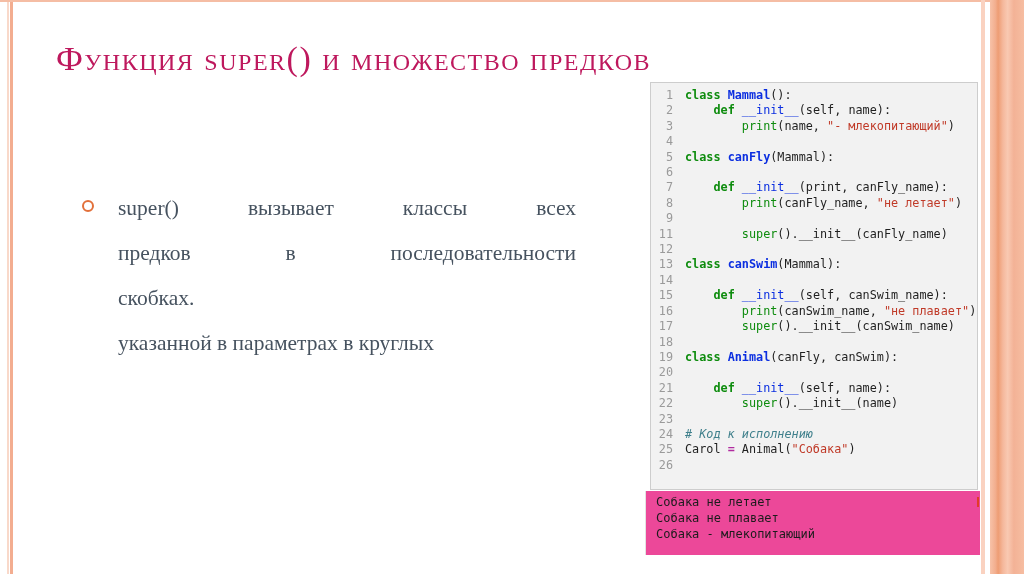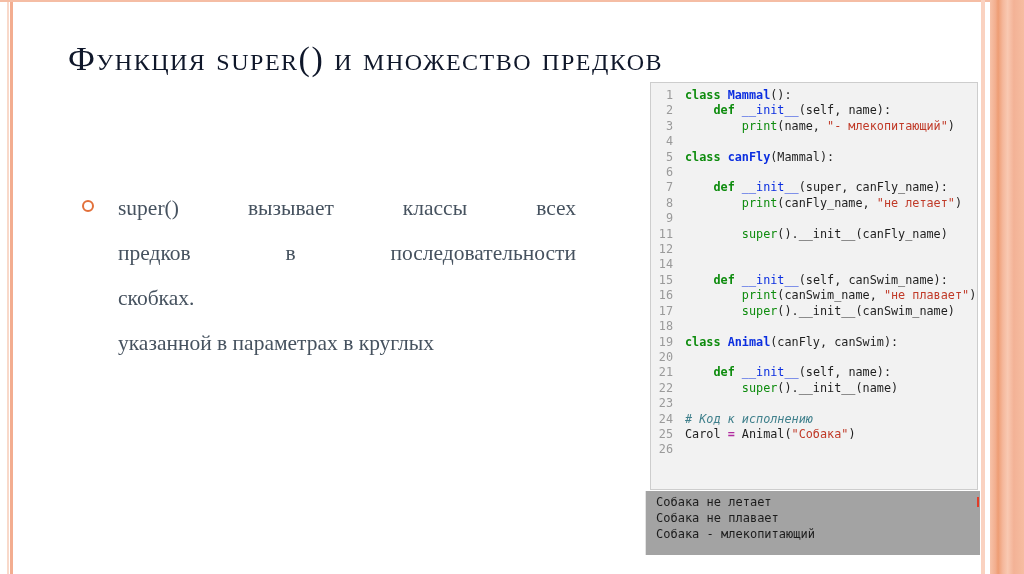--- a/index.html
+++ b/index.html
@@ -8,22 +8,22 @@
 
   
   .top-line{position:absolute;left:0;top:0;width:100%;height:2px;background:#f5bda4;}
   .left-stripe-light{position:absolute;left:7px;top:2px;width:2px;height:572px;background:#f9d9ca;}
   .left-stripe-dark{position:absolute;left:10px;top:2px;width:3px;height:572px;background:#f3ad90;}
   .right-thin{position:absolute;left:981px;top:0;width:4px;height:574px;background:#fad2c0;}
   .right-band{position:absolute;left:990px;top:0;width:34px;height:574px;
     background:linear-gradient(90deg,#f7c2a8 0%,#f2ae8e 16%,#ee9d74 24%,#f5b89c 38%,#f9c9b2 52%,#f3b296 70%,#f6bda1 100%);}
 
   
-  .title{position:absolute;left:68px;top:40px;width:920px;
-    font-size:34px;font-variant:small-caps;letter-spacing:1.5px;color:#0f172a;white-space:nowrap;}
+  .title{position:absolute;left:56px;top:40px;width:920px;
+    font-size:34px;font-variant:small-caps;letter-spacing:1.5px;color:#be185d;white-space:nowrap;}
 
   
   .bullet-marker{position:absolute;left:82px;top:200px;width:8px;height:8px;
     border:2px solid #e2703a;border-radius:50%;background:transparent;}
   .bullet-text{position:absolute;left:118px;top:186px;width:458px;
     font-size:21.5px;line-height:45px;color:#46525f;}
   .bullet-text .b-line{text-align:justify;text-align-last:justify;white-space:normal;}
   .bullet-text .b-line:last-child{text-align-last:left;}
 
   
@@ -35,21 +35,21 @@
   .tk-cls{color:#0b2ee0;font-weight:bold;}
   .tk-fn{color:#0b2ee0;font-weight:normal;}
   .tk-bi{color:#0e8c0e;}
   .tk-str{color:#c03a28;}
   .tk-com{color:#40808c;font-style:italic;}
   .tk-op{color:#b12ba0;font-weight:bold;}
   .tk-pl{color:#1f1f1f;}
 
   
   .output-panel{position:absolute;left:645px;top:491px;width:335px;height:64px;box-sizing:border-box;
-    background:#a3a3a3;border-left:1px solid #e3e3e3;padding-top:3px;}
+    background:#ec4899;border-left:1px solid #e3e3e3;padding-top:3px;}
   .out-line{font-family:"DejaVu Sans Mono", monospace;font-size:12px;line-height:16px;
     color:#1c1c1c;padding-left:10px;white-space:pre;}
   .output-scroll-mark{position:absolute;left:977px;top:497px;width:2px;height:10px;background:#e23c28;}
 </style>
 </head>
 <body>
 
 <div class="slide">
 
   <div class="top-line"></div>
@@ -68,25 +68,26 @@
       <div class="b-line">указанной в параметрах в круглых</div>
     </div>
 
   <div class="code-panel" id="code-lines">
       <div class="code-line"><span class="line-num">1</span><span class="line-code"><span class="tk-kw">class</span><span class="tk-pl"> </span><span class="tk-cls">Mammal</span><span class="tk-pl">():</span></span></div>
       <div class="code-line"><span class="line-num">2</span><span class="line-code"><span class="tk-pl">    </span><span class="tk-kw">def</span><span class="tk-pl"> </span><span class="tk-fn">__init__</span><span class="tk-pl">(self, name):</span></span></div>
       <div class="code-line"><span class="line-num">3</span><span class="line-code"><span class="tk-pl">        </span><span class="tk-bi">print</span><span class="tk-pl">(name, </span><span class="tk-str">"- млекопитающий"</span><span class="tk-pl">)</span></span></div>
       <div class="code-line"><span class="line-num">4</span><span class="line-code"> </span></div>
       <div class="code-line"><span class="line-num">5</span><span class="line-code"><span class="tk-kw">class</span><span class="tk-pl"> </span><span class="tk-cls">canFly</span><span class="tk-pl">(Mammal):</span></span></div>
       <div class="code-line"><span class="line-num">6</span><span class="line-code"> </span></div>
-      <div class="code-line"><span class="line-num">7</span><span class="line-code"><span class="tk-pl">    </span><span class="tk-kw">def</span><span class="tk-pl"> </span><span class="tk-fn">__init__</span><span class="tk-pl">(super, canFly_name):</span></span></div>
+      <div class="code-line"><span class="line-num">7</span><span class="line-code"><span class="tk-pl">    </span><span class="tk-kw">def</span><span class="tk-pl"> </span><span class="tk-fn">__init__</span><span class="tk-pl">(print, canFly_name):</span></span></div>
       <div class="code-line"><span class="line-num">8</span><span class="line-code"><span class="tk-pl">        </span><span class="tk-bi">print</span><span class="tk-pl">(canFly_name, </span><span class="tk-str">"не летает"</span><span class="tk-pl">)</span></span></div>
       <div class="code-line"><span class="line-num">9</span><span class="line-code"> </span></div>
       <div class="code-line"><span class="line-num">11</span><span class="line-code"><span class="tk-pl">        </span><span class="tk-bi">super</span><span class="tk-pl">().__init__(canFly_name)</span></span></div>
       <div class="code-line"><span class="line-num">12</span><span class="line-code"> </span></div>
+      <div class="code-line"><span class="line-num">13</span><span class="line-code"><span class="tk-kw">class</span><span class="tk-pl"> </span><span class="tk-cls">canSwim</span><span class="tk-pl">(Mammal):</span></span></div>
       <div class="code-line"><span class="line-num">14</span><span class="line-code"> </span></div>
       <div class="code-line"><span class="line-num">15</span><span class="line-code"><span class="tk-pl">    </span><span class="tk-kw">def</span><span class="tk-pl"> </span><span class="tk-fn">__init__</span><span class="tk-pl">(self, canSwim_name):</span></span></div>
       <div class="code-line"><span class="line-num">16</span><span class="line-code"><span class="tk-pl">        </span><span class="tk-bi">print</span><span class="tk-pl">(canSwim_name, </span><span class="tk-str">"не плавает"</span><span class="tk-pl">)</span></span></div>
       <div class="code-line"><span class="line-num">17</span><span class="line-code"><span class="tk-pl">        </span><span class="tk-bi">super</span><span class="tk-pl">().__init__(canSwim_name)</span></span></div>
       <div class="code-line"><span class="line-num">18</span><span class="line-code"> </span></div>
       <div class="code-line"><span class="line-num">19</span><span class="line-code"><span class="tk-kw">class</span><span class="tk-pl"> </span><span class="tk-cls">Animal</span><span class="tk-pl">(canFly, canSwim):</span></span></div>
       <div class="code-line"><span class="line-num">20</span><span class="line-code"> </span></div>
       <div class="code-line"><span class="line-num">21</span><span class="line-code"><span class="tk-pl">    </span><span class="tk-kw">def</span><span class="tk-pl"> </span><span class="tk-fn">__init__</span><span class="tk-pl">(self, name):</span></span></div>
       <div class="code-line"><span class="line-num">22</span><span class="line-code"><span class="tk-pl">        </span><span class="tk-bi">super</span><span class="tk-pl">().__init__(name)</span></span></div>
       <div class="code-line"><span class="line-num">23</span><span class="line-code"> </span></div>

